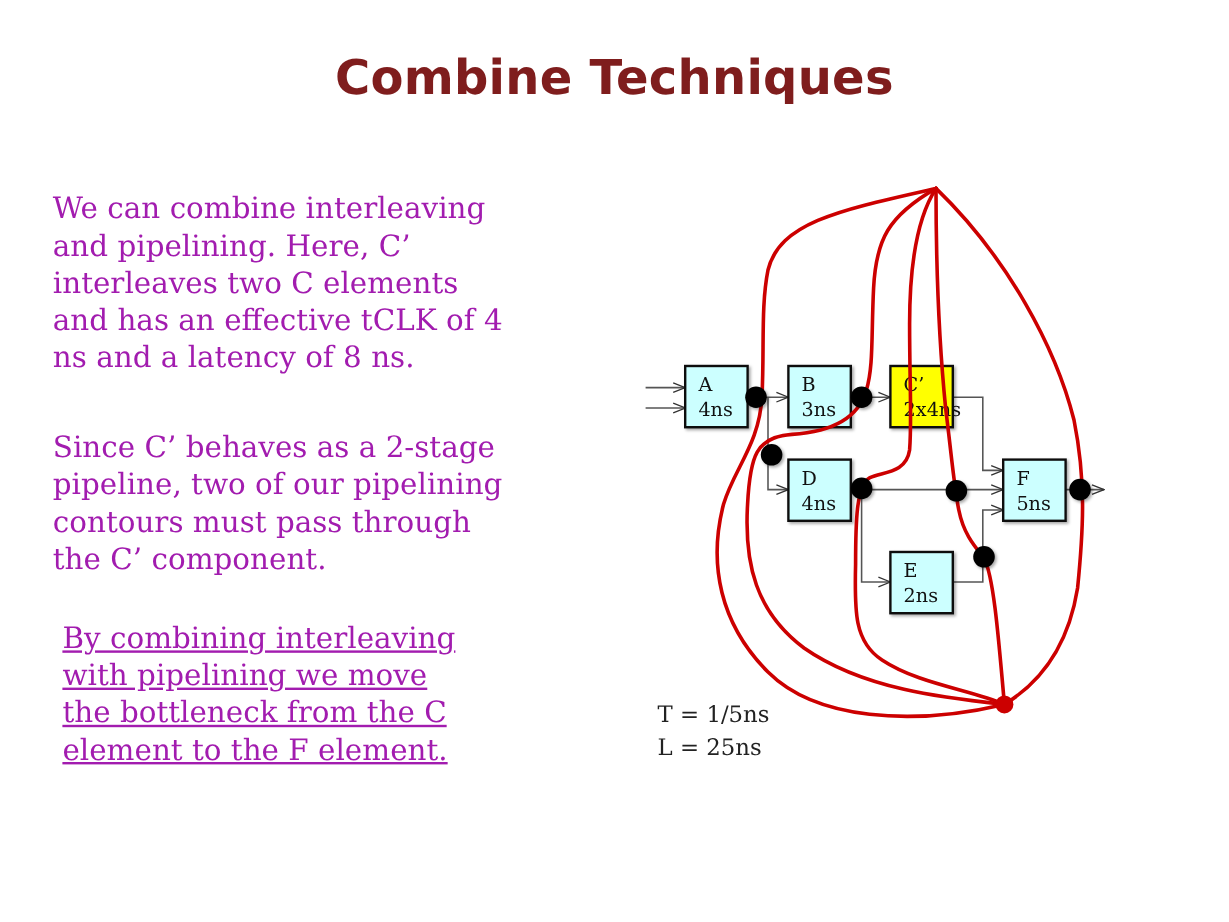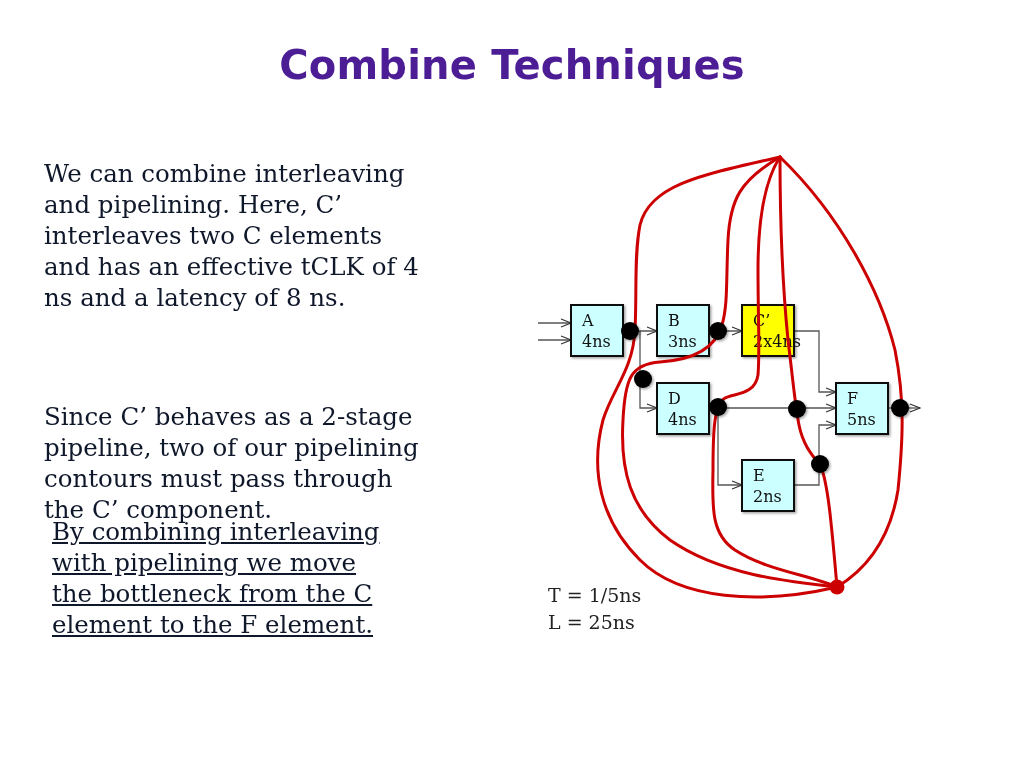--- a/index.html
+++ b/index.html
@@ -1,27 +1,27 @@
 <!DOCTYPE html>
 <html><head>
 <meta charset="utf-8">
 <style>
   html, body { margin: 0; padding: 0; background: #ffffff; }
   body { width: 1024px; height: 768px; position: relative; overflow: hidden; }
   .title {
     position: absolute; left: 0; top: 42px; width: 1024px; text-align: center;
     font-family: "DejaVu Sans", sans-serif; font-weight: bold; font-size: 40px;
-    color: #4c1d95; letter-spacing: 0.2px;
+    color: #7f1d1d; letter-spacing: 0.2px;
   }
   .para {
     position: absolute; font-family: "DejaVu Serif", "Liberation Serif", serif;
-    font-size: 24.5px; line-height: 31px; color: #0f172a; white-space: pre-line;
+    font-size: 24.5px; line-height: 31px; color: #a21caf; white-space: pre-line;
   }
   #p1 { left: 44px; top: 158px; width: 440px; }
-  #p2 { left: 44px; top: 357px; width: 440px; margin-top: 44px; }
+  #p2 { left: 44px; top: 357px; width: 440px; }
   #p3 { left: 52px; top: 516px; width: 430px; text-decoration: underline; }
   svg#diagram { position: absolute; left: 0; top: 0; }
   .box-label { font-family: "DejaVu Serif", "Liberation Serif", serif; font-size: 16px; fill: #111; }
   .formula { font-family: "DejaVu Serif", "Liberation Serif", serif; font-size: 19px; fill: #222; }
 </style>
 </head>
 <body>
 
 <div class="title">Combine Techniques</div>
 <div class="para" id="p1">We can combine interleaving

